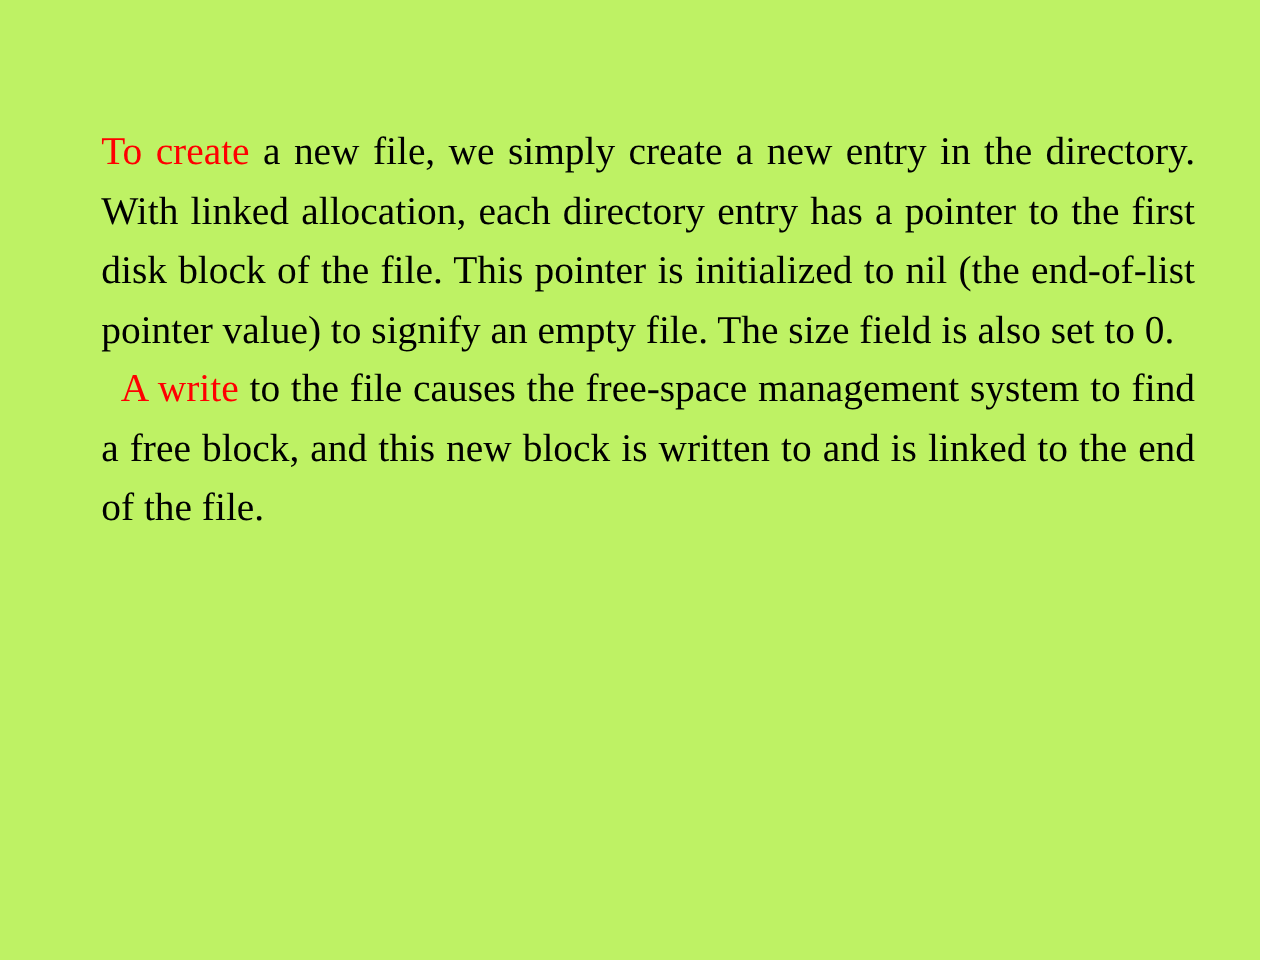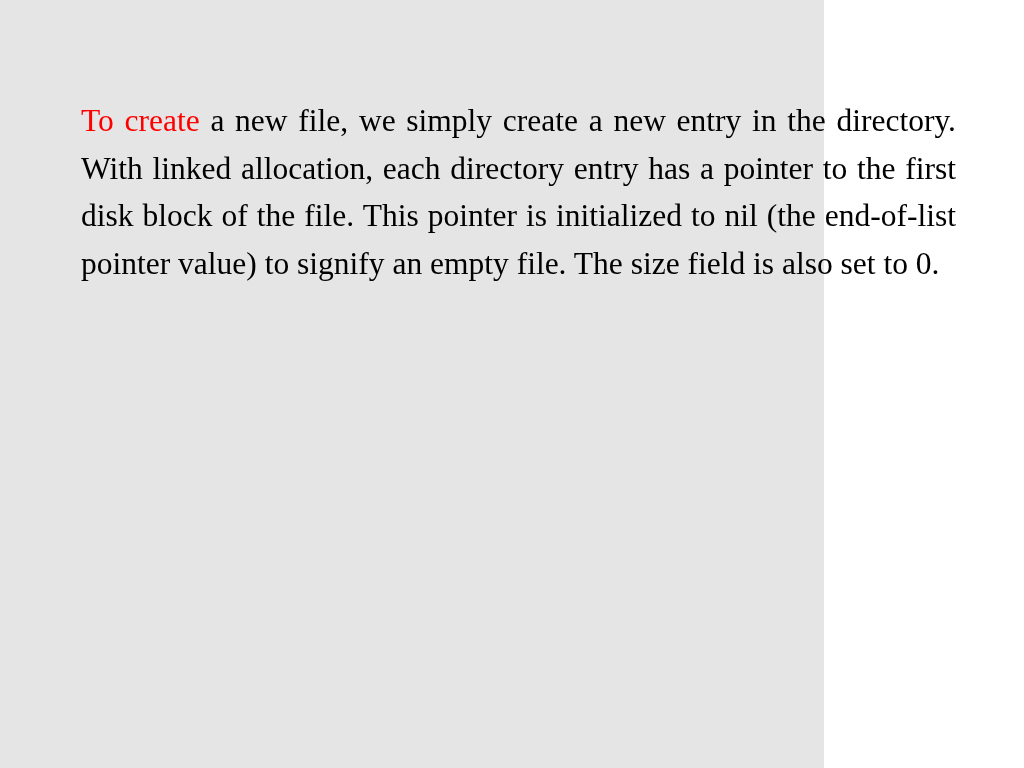--- a/index.html
+++ b/index.html
@@ -10,23 +10,23 @@
   body {
     width: 1024px;
     height: 768px;
     background: #ffffff;
     font-family: "Liberation Serif", "DejaVu Serif", serif;
     overflow: hidden;
   }
 
   #slide {
     position: relative;
-    width: 824px;
+    width: 1008px;
     height: 768px;
-    background: #e5e5e5;
+    background: #bef264;
   }
 
   
   #body-text {
     position: absolute;
     left: 81px;
     top: 97px;
     width: 875px;
   }
 
@@ -59,16 +59,19 @@
 <body>
 
 <div id="slide">
 
   <div id="body-text">
 
     <p class="para">
       <span class="accent">To create</span><span> a new file, we simply create a new entry in the directory. With linked allocation, each directory entry has a pointer to the first disk block of the file. This pointer is initialized to nil (the end-of-list pointer value) to signify an empty file. The size field is also set to 0.</span>
     </p>
 
+    <p class="para lead-space">
+      <span class="accent">A write</span><span> to the file causes the free-space management system to find a free block, and this new block is written to and is linked to the end of the file.</span>
+    </p>
 
 
   </div>
 </div>
 
 </body></html>

